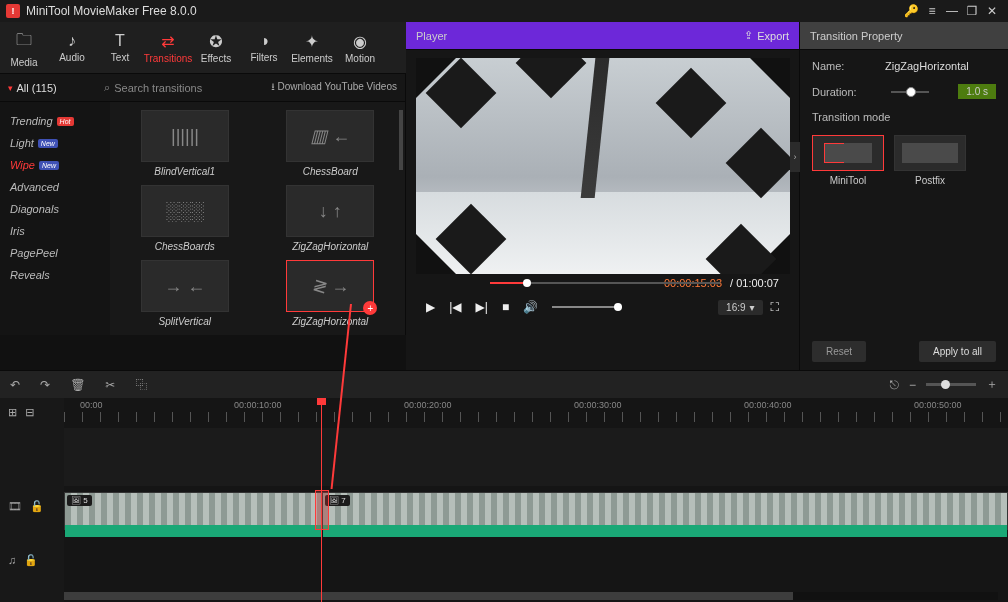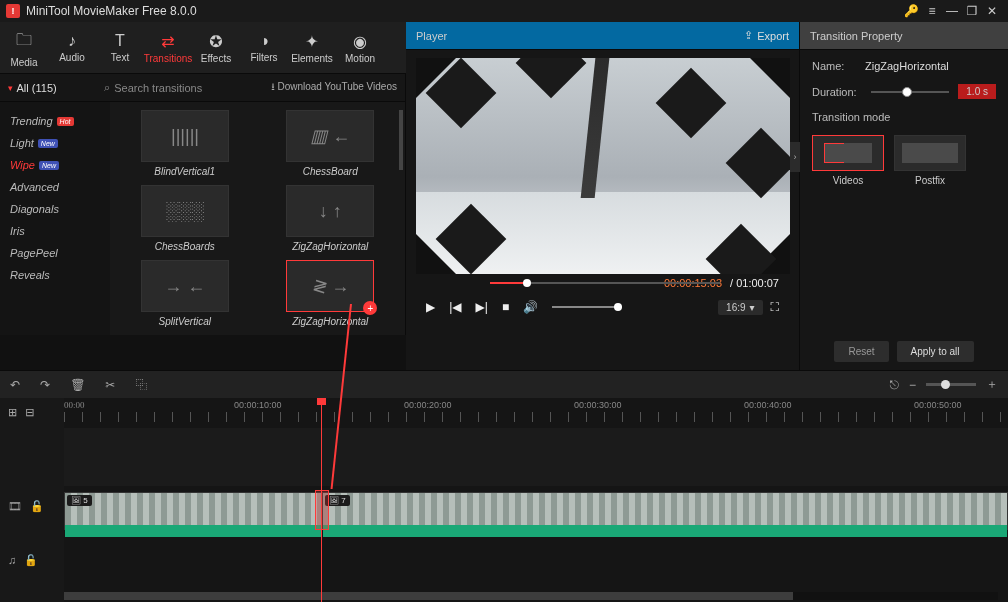--- a/index.html
+++ b/index.html
@@ -37,21 +37,21 @@
 .grid { flex:1; padding: 8px; display:grid; grid-template-columns: 1fr 1fr; gap: 8px 12px; overflow:hidden; position:relative;}
 .thumb { display:flex; flex-direction:column; align-items:center; gap:4px; }
 .thumb .box { width: 88px; height: 52px; background:#2a2a2a; border:1px solid #333; display:flex; align-items:center; justify-content:center; color:#888; font-size:18px; position:relative; }
 .thumb.selected .box { border:1px solid #ff3a3a; }
 .thumb .label { font-size: 10px; color:#ccc; }
 .addplus { position:absolute; right:-4px; bottom:-4px; width:14px; height:14px; background:#ff3a3a; border-radius:50%; color:#fff; font-size:10px; display:flex; align-items:center; justify-content:center;}
 .mini-scroll { position:absolute; right:2px; top:8px; width:4px; height:60px; background:#444;}
 
 
 .player { width: 394px; background:#161616; display:flex; flex-direction:column; border-right: 1px solid #0a0a0a;}
-.player-head { height: 28px; display:flex; align-items:center; padding:0 10px; justify-content:space-between; border-bottom:1px solid #0a0a0a; background:#0369a1;gap:27px;}
+.player-head { height: 28px; display:flex; align-items:center; padding:0 10px; justify-content:space-between; border-bottom:1px solid #0a0a0a; background:#6d28d9;gap:27px;}
 .export { display:flex; align-items:center; gap:4px; color:#ddd; font-size:11px;}
 .preview { flex:1; padding: 8px 10px 0 10px; display:flex; flex-direction:column;}
 .preview .frame { width: 374px; height: 216px; background: linear-gradient(180deg,#c8ced2 0%, #aab0b6 55%, #e6e8ea 100%); position:relative; overflow:hidden;}
 .tri { position:absolute; width:0; height:0; }
 .tri.tl { left:-2px; top:-2px; border-top:44px solid #111; border-right:44px solid transparent; }
 .tri.tr { right:-2px; top:-2px; border-top:44px solid #111; border-left:44px solid transparent; }
 .tri.bl { left:-2px; bottom:-2px; border-bottom:44px solid #111; border-right:44px solid transparent; }
 .tri.br { right:-2px; bottom:-2px; border-bottom:44px solid #111; border-left:44px solid transparent; }
 .diamond { position:absolute; width:50px; height:50px; background:#1a1a1a; transform:rotate(45deg); }
 .branch { position:absolute; left:46%; top:0; width:14px; height:65%; background:linear-gradient(180deg,#2b2b2b,#3b3b3b); transform:skewX(-6deg); }
@@ -66,34 +66,34 @@
 .controls .btn { color:#eee; font-size:12px; cursor:pointer;}
 .vol-track { width:70px; height:2px; background:#888; position:relative;}
 .vol-track .k { position:absolute; right:0; top:-3px; width:8px; height:8px; border-radius:50%; background:#fff;}
 .controls .right { margin-left:auto; display:flex; align-items:center; gap:8px;}
 .aspect { background:#2b2b2b; padding:2px 8px; font-size:10px; border-radius:2px; display:flex; align-items:center; gap:4px;}
 
 
 .prop { flex:1; background:#161616; display:flex; flex-direction:column; position:relative;}
 .prop-head { height:28px; display:flex; align-items:center; padding:0 10px; border-bottom:1px solid #0a0a0a; background:#404040;}
 .prop-body { padding: 10px 12px; display:flex; flex-direction:column; gap:12px;}
-.row { display:flex; align-items:center; gap:3px; }
+.row { display:flex; align-items:center; gap:23px; }
 .row .lab { width:50px; color:#bbb; font-size:11px;}
 .row .val { color:#ddd; font-size:11px;}
 .dur-slider { flex:1; height:2px; background:#555; position:relative; margin:0 6px;}
 .dur-slider .k { position:absolute; left:40%; top:-4px; width:10px; height:10px; border-radius:50%; background:#fff; border:1px solid #888;}
-.dur-val { background:#b91c1c; padding:2px 8px; font-size:10px;}
+.dur-val { background:#4d7c0f; padding:2px 8px; font-size:10px;}
 .mode-grid { display:flex; flex-wrap:wrap; gap:10px;}
 .mode { width:72px; display:flex; flex-direction:column; align-items:center; gap:4px;}
 .mode .mbox { width:72px; height:36px; background:#2b2b2b; border:1px solid #333; display:flex; align-items:center; justify-content:center; gap:0;}
 .mode.active .mbox { border:1px solid #ff3a3a; }
 .mode .a,.mode .b { width:28px; height:20px; background:#4a4a4a;}
 .mode.active .a { border:1px solid #ff3a3a;}
 .mode .mlab { font-size:10px; color:#ccc;}
-.prop-foot { position:absolute; left:0; right:0; bottom:8px; display:flex; justify-content:center; gap:8px; padding:0 12px;}
+.prop-foot { position:absolute; left:0; right:0; bottom:8px; display:flex; justify-content:space-between; gap:8px; padding:0 12px;}
 .pbtn { background:#2d2d2d; color:#999; padding:5px 14px; font-size:10px; border-radius:2px;}
 .pbtn.on { color:#ddd;}
 .prop-collapse { position:absolute; left:-10px; top:120px; width:10px; height:30px; background:#2b2b2b; color:#aaa; display:flex; align-items:center; justify-content:center; font-size:9px; cursor:pointer;}
 
 
 .tl-toolbar { height:28px; background:#222; display:flex; align-items:center; padding:0 10px; gap:20px; border-top:1px solid #0a0a0a;}
 .tl-toolbar .ico { color:#aaa; font-size:12px; cursor:pointer;}
 .tl-toolbar .right { margin-left:auto; display:flex; align-items:center; gap:10px;}
 .zoom-track { width:50px; height:3px; background:#555; position:relative;}
 .zoom-track .k { position:absolute; left:30%; top:-3px; width:9px; height:9px; background:#ddd; border-radius:50%;}
@@ -296,21 +296,21 @@
             </div>
           <span class="dur-val">1.0 s</span>
         </div>
         <div style="color:#bbb;">Transition mode</div>
         <div class="mode-grid">
           <div class="mode active">
               <div class="mbox">
                 <div class="a"></div>
                 <div class="b" style="margin-left:-8px;"></div>
               </div>
-              <span class="mlab">Videos</span>
+              <span class="mlab">MiniTool</span>
             </div>
           <div class="mode">
               <div class="mbox">
                 <div class="a"></div>
                 <div class="b"></div>
               </div>
               <span class="mlab">Postfix</span>
             </div>
         </div>
       </div>
@@ -347,21 +347,21 @@
         <span>🎞</span>
         <span>🔓</span>
       </div>
       <div class="trk-icons" style="top:156px;">
         <span>♫</span>
         <span>🔓</span>
       </div>
     </div>
     <div class="ruler" id="ruler">
         <div class="ticks"></div>
-        <div class="maj" style="left: 0px; font-family: Liberation Serif, serif;">00:00</div>
+        <div class="maj" style="left: 16px;">00:00</div>
         <div class="maj" style="left: 170px;">00:00:10:00</div>
         <div class="maj" style="left: 340px;">00:00:20:00</div>
         <div class="maj" style="left: 510px;">00:00:30:00</div>
         <div class="maj" style="left: 680px;">00:00:40:00</div>
         <div class="maj" style="left: 850px;">00:00:50:00</div>
       </div>
     <div class="track ghost"></div>
     <div class="track video">
       <div class="clip" style="left:0; width:258px;">
         <div class="badge2">

